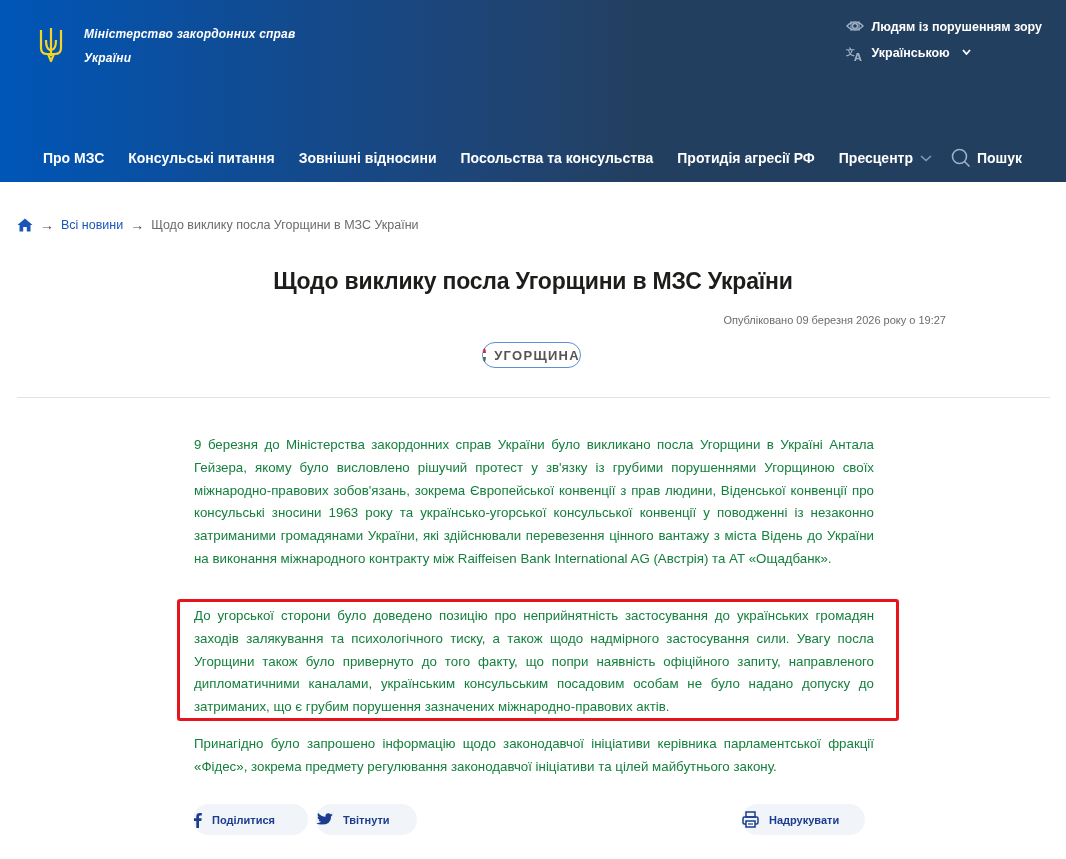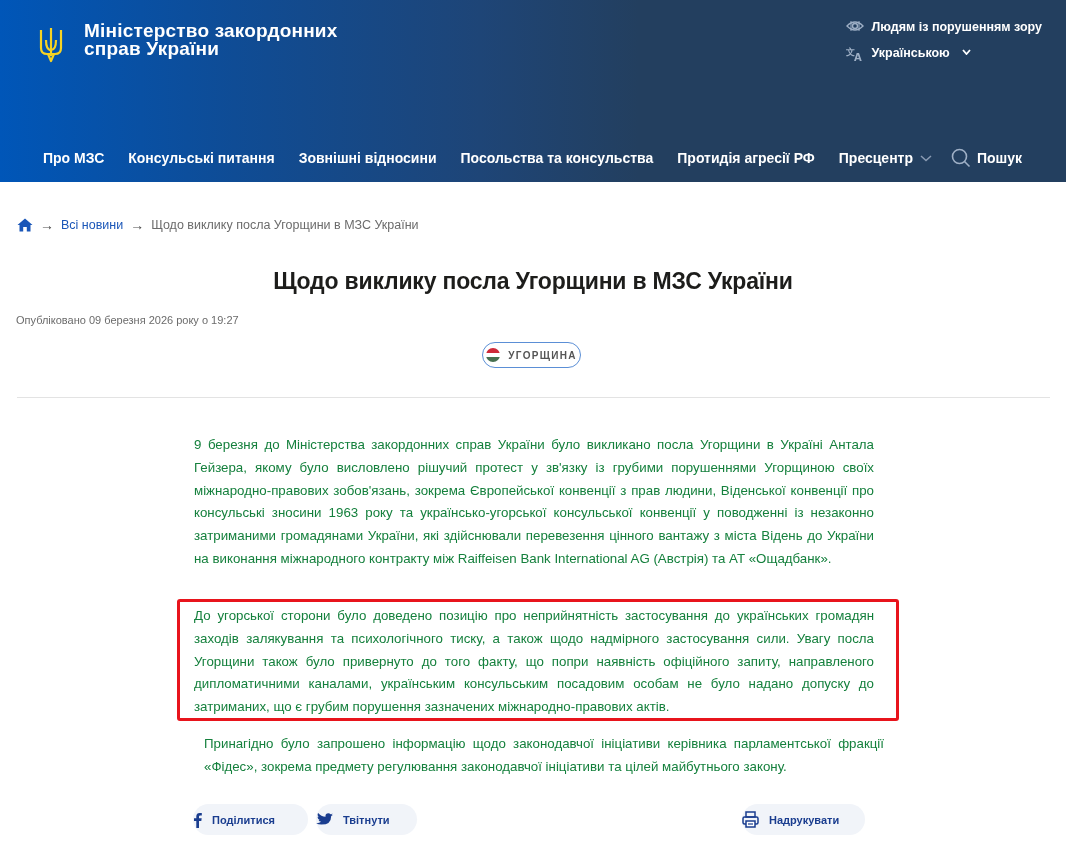--- a/index.html
+++ b/index.html
@@ -7,21 +7,21 @@
   body { font-family: "Liberation Sans", "DejaVu Sans", sans-serif; color: #1d1d1b; }
 
   
   .header {
     position: absolute; left: 0; top: 0; width: 1066px; height: 182px;
     background: linear-gradient(90deg, #0056b8 0%, #0f4c95 22%, #1e4577 45%, #233f5f 60%, #233f5f 100%);
   }
   .logo { position: absolute; left: 38px; top: 26px; width: 26px; height: 38px; }
   .site-title {
     position: absolute; left: 84px; top: 22px; width: 260px;
-    color: #ffffff; font-weight: bold; font-size: 19px; line-height: 18px; letter-spacing: 0.2px;
+    color: #ffffff; font-weight: bold; font-size: 12px; line-height: 24px; letter-spacing: 0.2px; font-style: italic;
   }
   .top-right { position: absolute; right: 24px; top: 20px; }
   .tr-item { display: flex; align-items: flex-start; height: 20px; margin-bottom: 6px; color: #fff; font-weight: bold; font-size: 12.5px; cursor: pointer; }
   .tr-icon { width: 22px; color: #9fb0c6; font-size: 13px; margin-right: 6px; display: inline-flex; justify-content: center; }
   .tr-chevron { margin-left: 12px; font-size: 10px; color: #fff; }
 
   .nav { position: absolute; left: 43px; top: 148px; display: flex; align-items: center; height: 20px; }
   .nav-item { color: #ffffff; font-weight: bold; font-size: 14px; margin-right: 24px; white-space: nowrap; cursor: pointer; }
   .nav-right { position: absolute; right: 44px; top: 146px; display: flex; align-items: center; height: 24px; }
   .nav-chevron { width: 14px; height: 14px; margin-right: 18px; }
@@ -30,40 +30,40 @@
 
   
   .breadcrumb { position: absolute; left: 17px; top: 216px; display: flex; align-items: center; font-size: 12.5px; height: 18px; }
   .bc-home { width: 16px; height: 14px; cursor: pointer; }
   .bc-arrow { color: #4a4a4a; margin: 0 7px; font-size: 14px; }
   .bc-link { color: #1a56b8; cursor: pointer; }
   .bc-current { color: #6b6b6b; }
 
   
   .title { position: absolute; left: 0; top: 268px; width: 1066px; text-align: center; font-size: 23px; font-weight: bold; color: #1d1d1b; letter-spacing: -0.2px; }
-  .published { position: absolute; left: 16px; top: 314px; width: 942px; text-align: left; font-size: 11px; color: #6b6b6b; }
+  .published { position: absolute; left: 4px; top: 314px; width: 942px; text-align: right; font-size: 11px; color: #6b6b6b; }
   .tag {
     position: absolute; left: 482px; top: 342px; width: 99px; height: 26px;
     border: 1px solid #5b8fd6; border-radius: 13px; display: flex; align-items: center; justify-content: center; cursor: pointer;
   }
   .flag { width: 14px; height: 14px; border-radius: 50%; overflow: hidden; margin-right: 8px; display: flex; flex-direction: column; }
   .flag span { flex: 1; }
-  .tag-label { font-size: 10px; font-weight: bold; letter-spacing: 1.3px; color: #555; }
+  .tag-label { font-size: 13px; font-weight: bold; letter-spacing: 1.3px; color: #555; }
 
   .divider { position: absolute; left: 17px; top: 397px; width: 1033px; height: 1px; background: #e3e3e3; }
 
   
   .article { position: absolute; left: 194px; top: 434px; width: 680px; }
   .para { font-size: 13.3px; line-height: 22.8px; text-align: justify; color: #15803d; margin-bottom: 12px; }
   .highlight-box {
     position: absolute; left: 177px; top: 599px; width: 722px; height: 122px;
     border: 3px solid #e8141c; border-radius: 3px; pointer-events: none;
   }
   .p2 { position: absolute; left: 194px; top: 605px; width: 680px; }
-  .p3 { position: absolute; left: 204px; top: 733px; width: 680px; }
+  .p3 { position: absolute; left: 194px; top: 733px; width: 680px; }
 
   
   .btn {
     position: absolute; top: 804px; height: 31px; border-radius: 16px; background: #f1f4f9;
     display: flex; align-items: center; justify-content: flex-start; cursor: pointer;
   }
   .btn-label { font-size: 11px; font-weight: bold; color: #1a3d8f; }
   .btn-icon { margin-right: 10px; display: inline-flex; }
   .btn-share { left: 193px; width: 115px; }
   .btn-tweet { left: 316px; width: 101px; }

